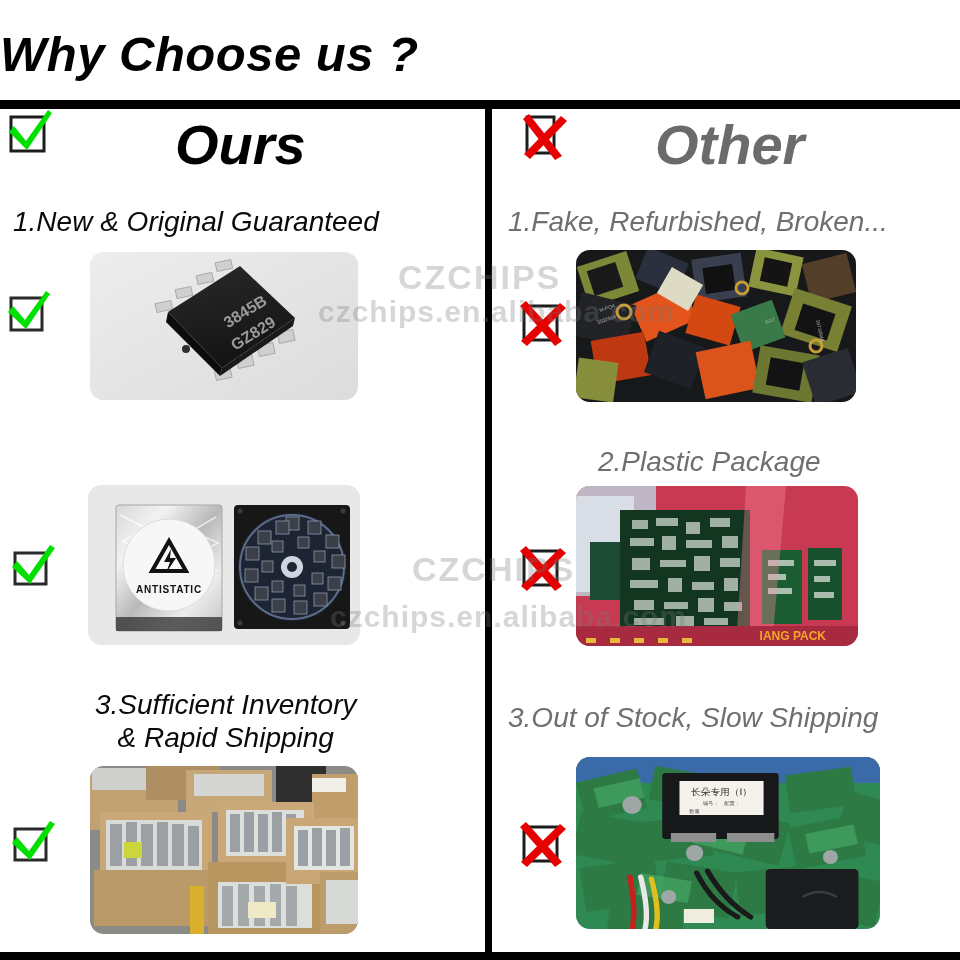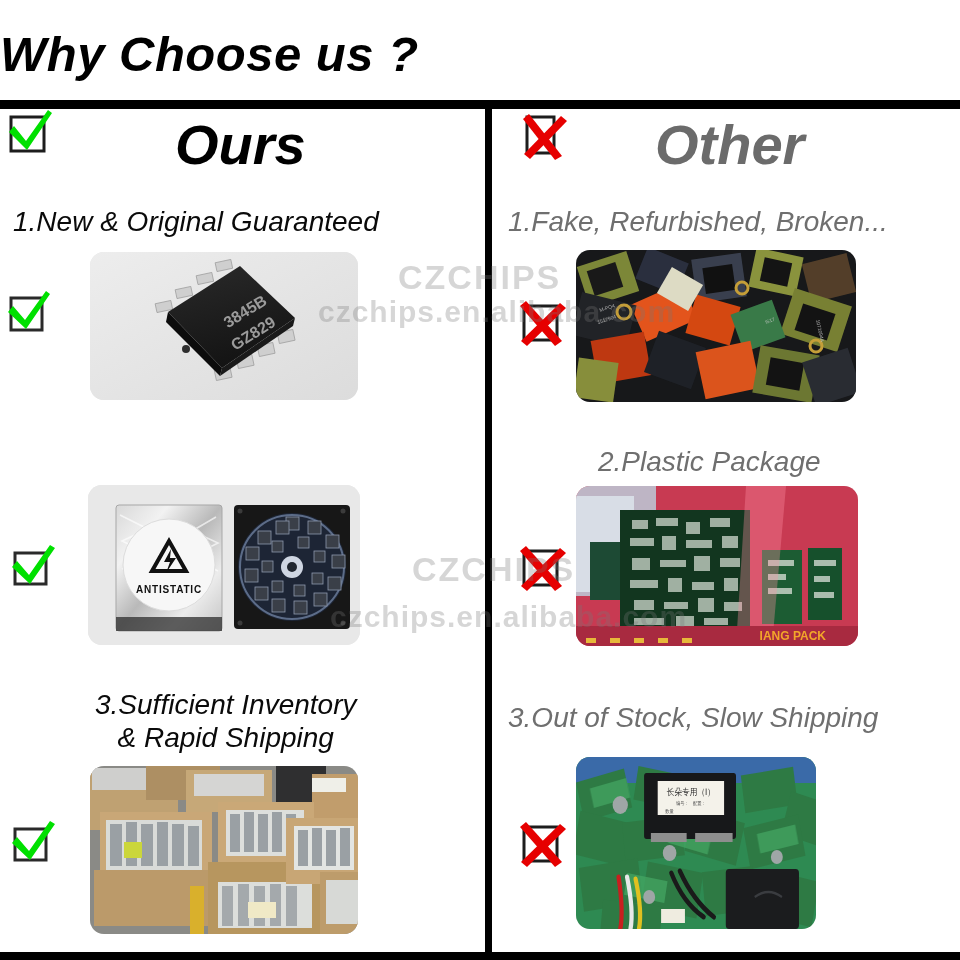--- a/index.html
+++ b/index.html
@@ -115,21 +115,21 @@
     position: absolute;
     border-radius: 14px;
     overflow: hidden;
     background: #e3e3e3;
   }
   .ph-1-ours  { left: 90px;  top: 252px; width: 268px; height: 148px; background: #e4e4e4; }
   .ph-1-other { left: 576px; top: 250px; width: 280px; height: 152px; }
   .ph-2-ours  { left: 88px;  top: 485px; width: 272px; height: 160px; background: #e6e6e6; }
   .ph-2-other { left: 576px; top: 486px; width: 282px; height: 160px; }
   .ph-3-ours  { left: 90px;  top: 766px; width: 268px; height: 168px; }
-  .ph-3-other { left: 576px; top: 757px; width: 240px; height: 172px; }
+  .ph-3-other { left: 576px; top: 757px; width: 304px; height: 172px; }
 
   .photo svg { display: block; width: 100%; height: 100%; }
 
   
   .wm {
     position: absolute;
     color: rgba(120,120,120,0.30);
     font-weight: bold;
     white-space: nowrap;
     pointer-events: none;

